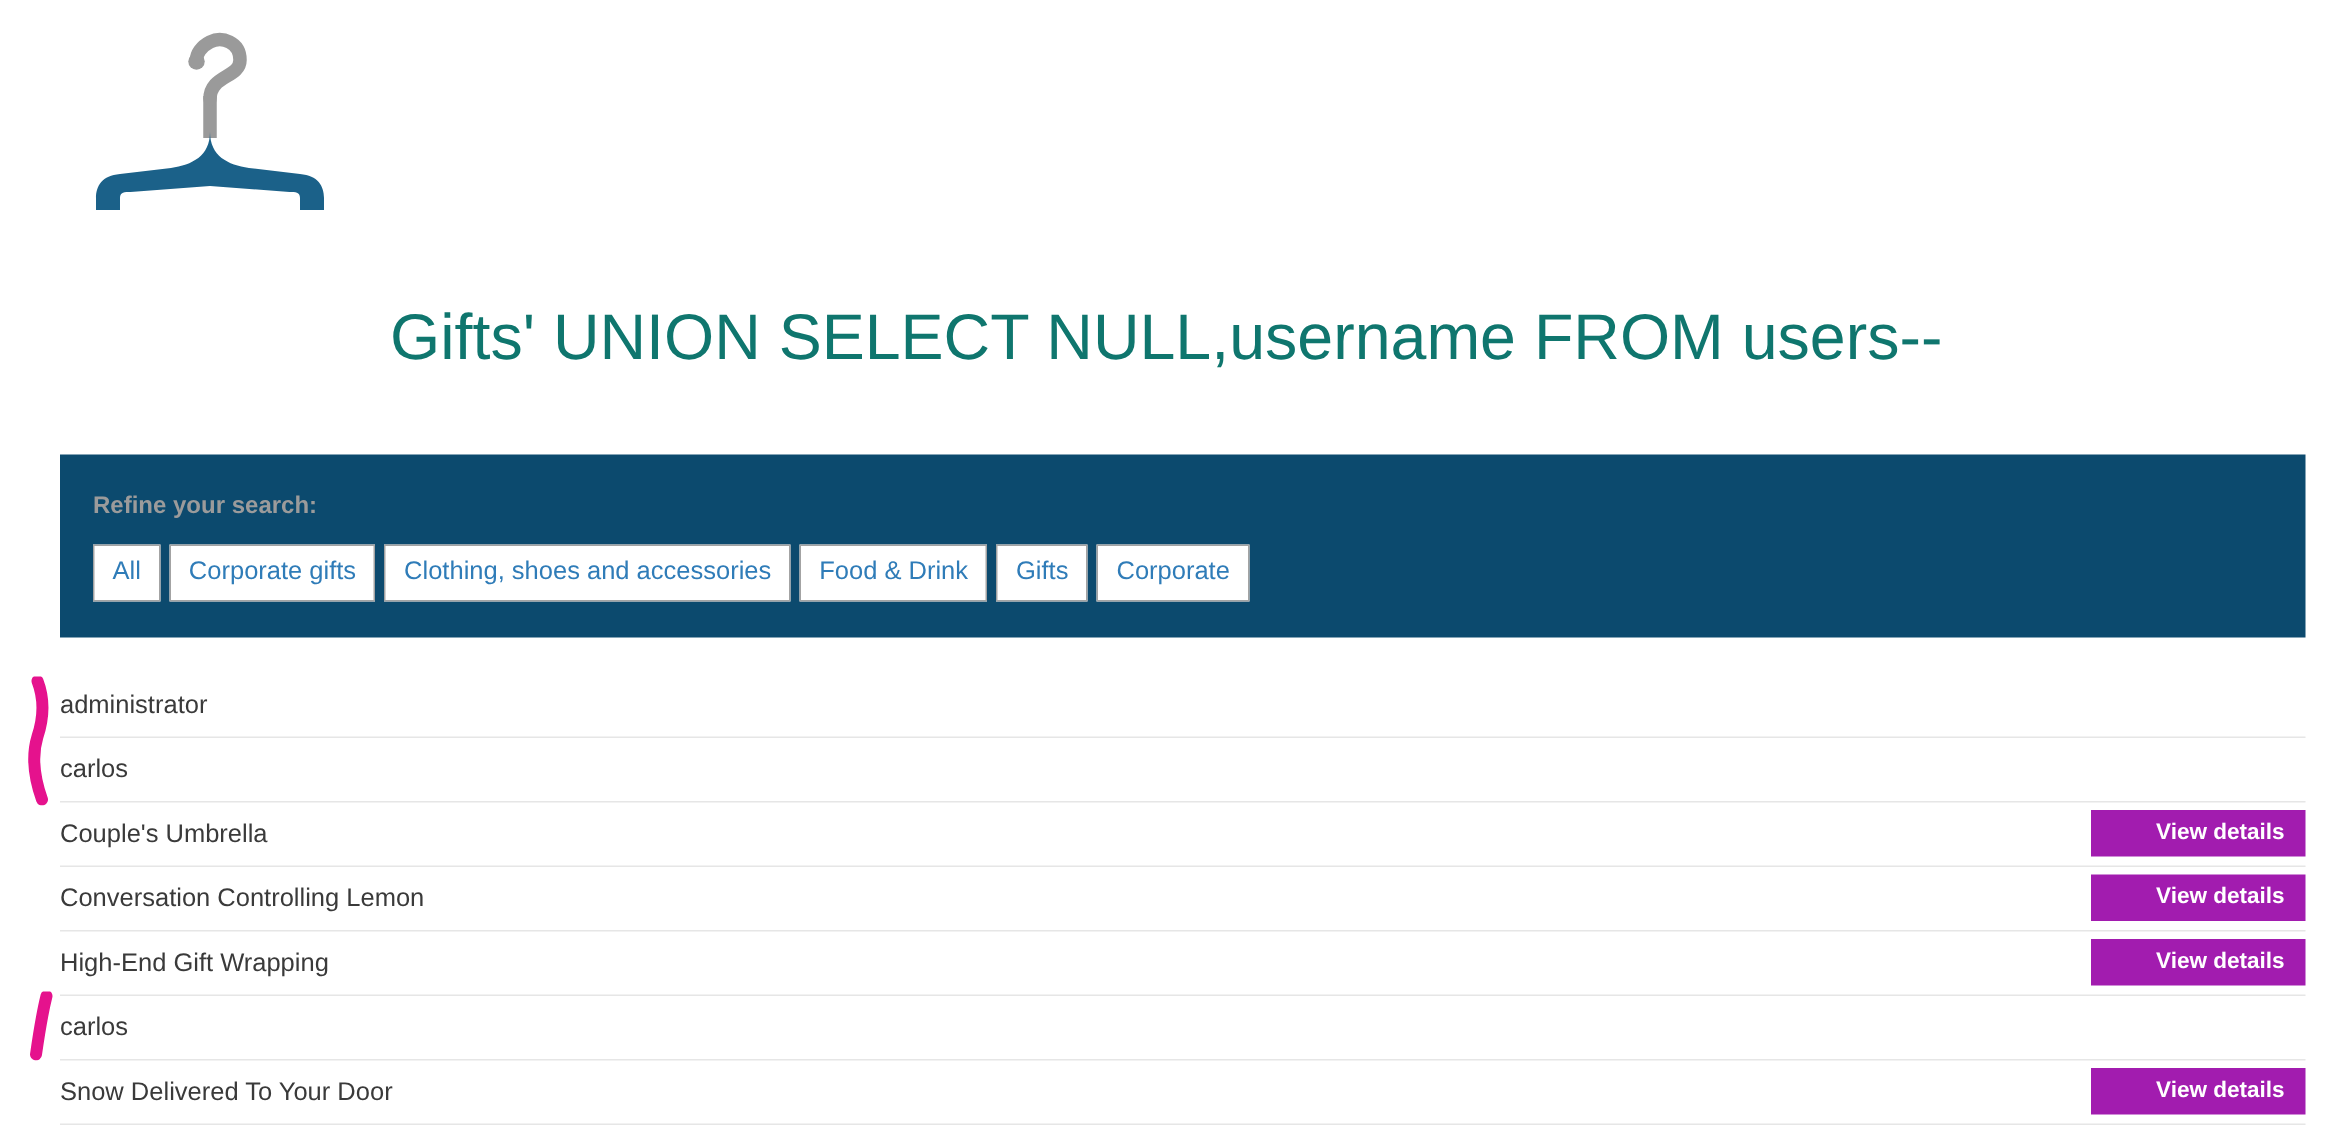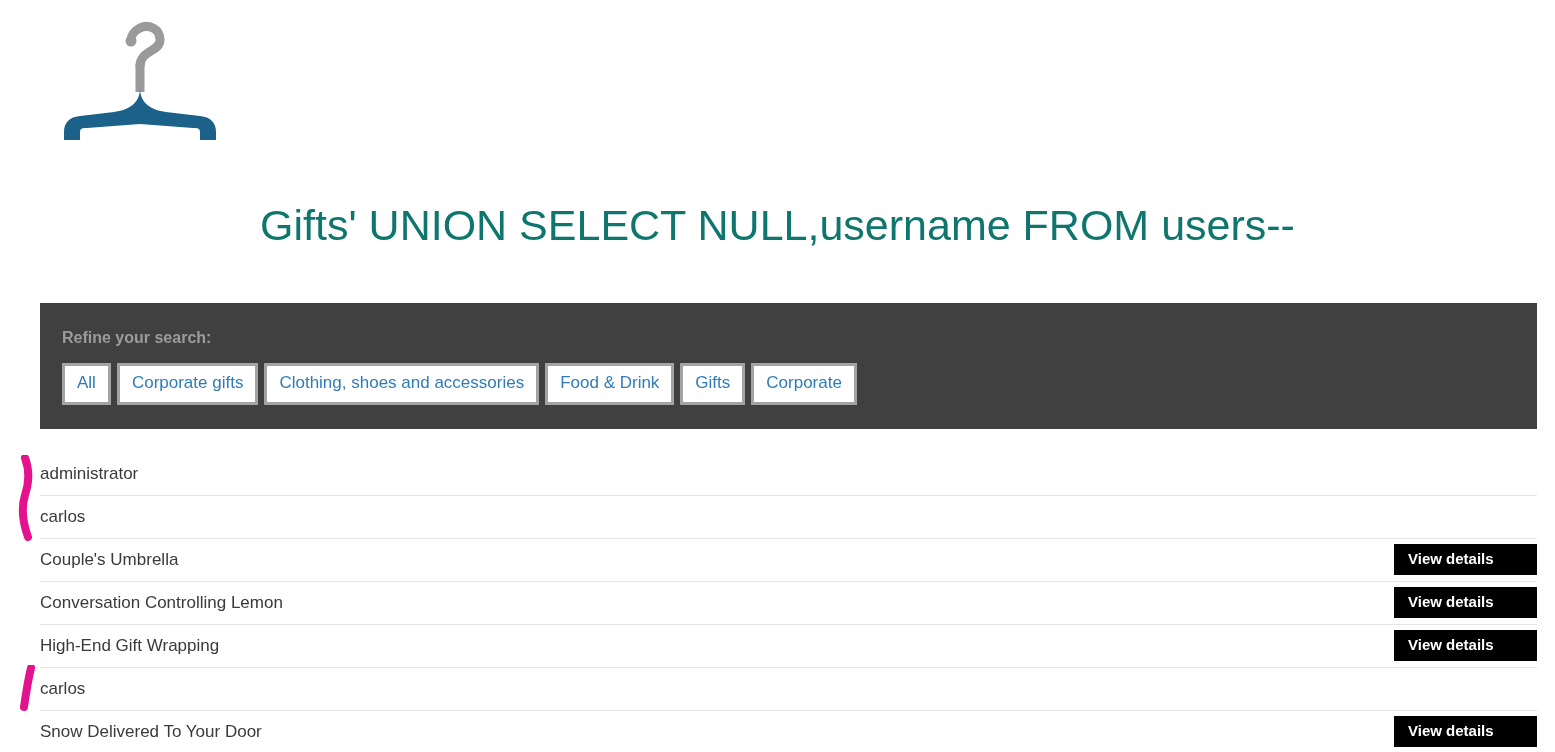--- a/index.html
+++ b/index.html
@@ -64,41 +64,41 @@
     margin: 0;
     padding: 42px 20px 0 20px;
     line-height: 1.1;
     white-space: nowrap;
   }
 
   
   #refine-panel {
     margin: 54px 18px 0 40px;
     width: 1497px;
-    background: #404040;
+    background: #0c4a6e;
     padding: 26px 22px 24px 22px;
   }
   #refine-label {
     font-size: 16px;
     font-weight: bold;
     color: #9b9b9b;
     margin: 0 0 16px 0;
   }
   #filter-list {
     display: flex;
     flex-wrap: wrap;
     gap: 6px;
     align-items: stretch;
   }
   .filter-button {
     display: inline-flex;
     align-items: center;
     justify-content: center;
     background: #ffffff;
-    border: 3px solid #a3a3a3;
+    border: 1px solid #a3a3a3;
     color: #2f7cb8;
     font-size: 17px;
     padding: 7px 12px 8px 12px;
     text-decoration: none;
     cursor: pointer;
     line-height: 1.2;
     white-space: nowrap;
   }
 
   
@@ -116,31 +116,31 @@
     padding: 0;
   }
   .result-row:first-child { border-top: 1px solid #e6e6e6; }
   .result-name {
     font-size: 17px;
     font-weight: normal;
     color: #3a3a3a;
     white-space: nowrap;
   }
   .view-details-button {
-    background: #000000;
+    background: #a21caf;
     color: #ffffff;
     font-size: 15px;
     font-weight: bold;
     border: none;
     padding: 7px 14px 8px 14px;
     cursor: pointer;
     font-family: "Liberation Sans", sans-serif;
     line-height: 1.1;
     min-width: 143px;
-    text-align: left;
+    text-align: right;
   }
   .button-slot { width: 143px; height: 31px; }
 
   
   .annotation-mark {
     position: absolute;
     left: -24px;
     pointer-events: none;
   }
   #annotation-users { top: 2px; }

